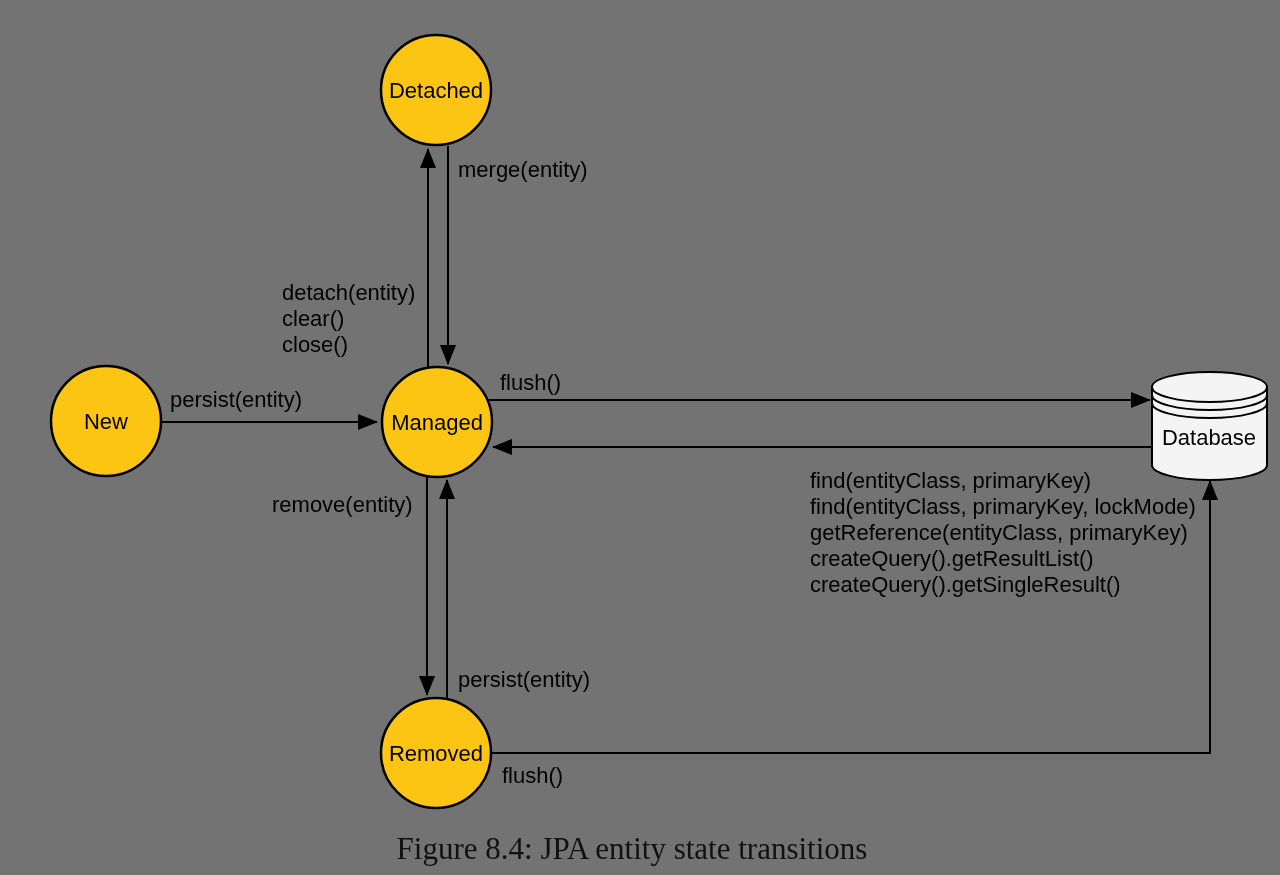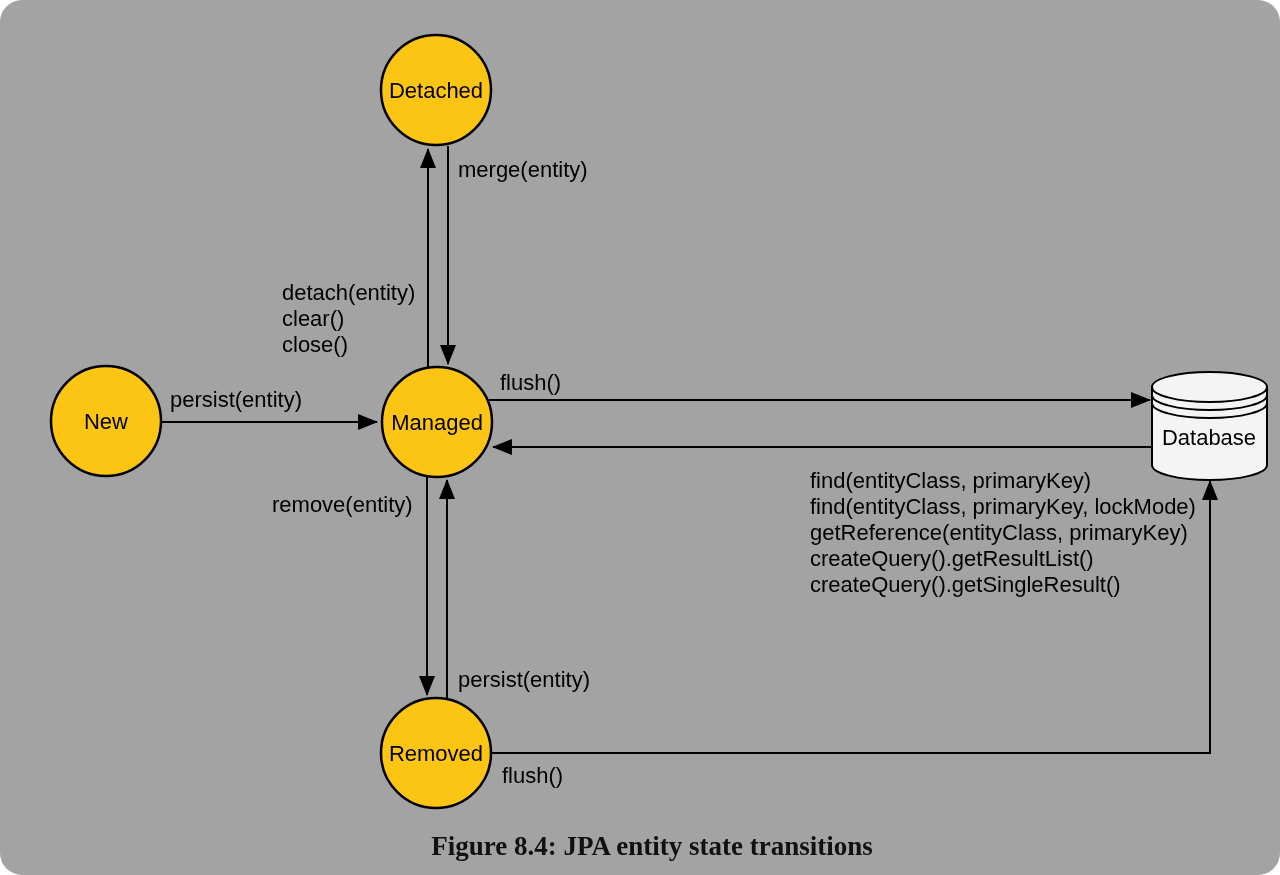--- a/index.html
+++ b/index.html
@@ -4,23 +4,22 @@
 <style>
   html, body {
     margin: 0;
     padding: 0;
     background: #ffffff;
   }
   #canvas {
     position: relative;
     width: 1280px;
     height: 875px;
-    background: #a3a3a3;
+    background: #737373;
     font-family: "Liberation Sans", sans-serif;
-    border-radius: 22px;
   }
   svg { display: block; }
   .edge {
     stroke: #000000;
     stroke-width: 2;
     fill: none;
   }
   .node-circle {
     stroke: #000000;
     stroke-width: 2.5;
@@ -40,27 +39,27 @@
     fill: #000000;
   }
   .node-lbl {
     font-family: "Liberation Sans", sans-serif;
     font-size: 22px;
     fill: #000000;
     text-anchor: middle;
   }
   #caption {
     position: absolute;
-    left: 652px;
+    left: 632px;
     top: 831px;
     transform: translateX(-50%);
     white-space: nowrap;
     font-family: "Liberation Serif", serif;
-    font-weight: bold;
-    font-size: 27px;
+    font-weight: normal;
+    font-size: 31px;
     color: #111111;
   }
 </style>
 </head>
 <body>
 
 <div id="canvas">
   <svg width="1280" height="875" viewBox="0 0 1280 875">
     <defs>
       <marker id="arrow" viewBox="0 0 20 16" markerWidth="20" markerHeight="16" refX="19" refY="8" orient="auto" markerUnits="userSpaceOnUse">

